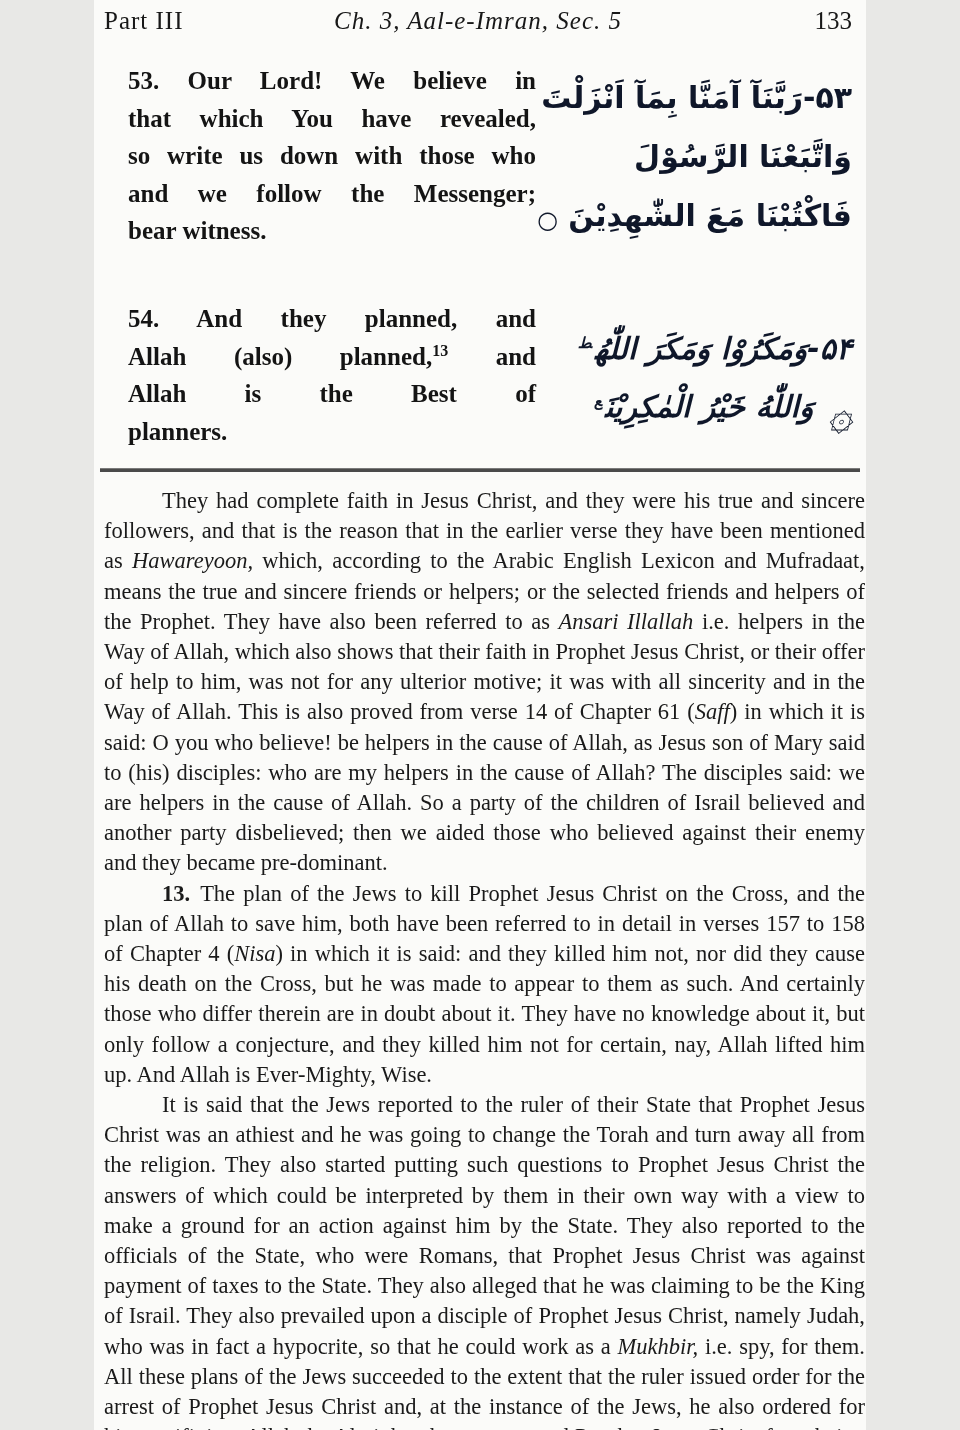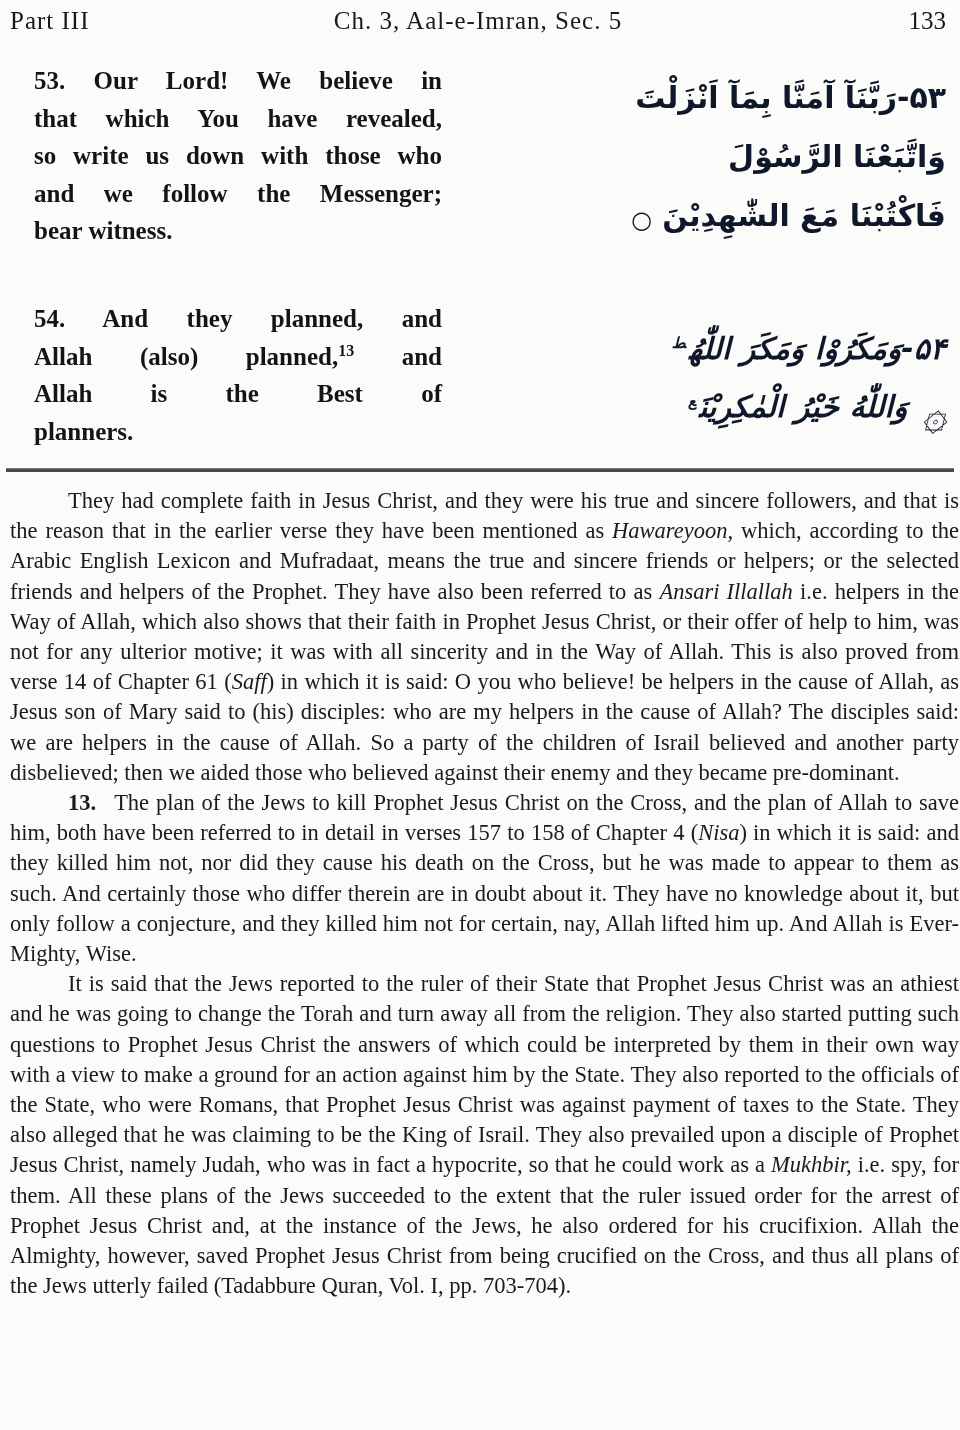--- a/index.html
+++ b/index.html
@@ -2,39 +2,39 @@
 <html><head>
 <meta charset="utf-8">
 <style>
   html, body { margin: 0; padding: 0; }
   body {
     background: #e8e8e6;
     font-family: "Liberation Serif", serif;
   }
   .page {
     position: relative;
-    width: 960px;
+    width: 772px;
     height: 1430px;
     margin: 0 auto;
     background: #fbfbf9;
     color: #181818;
     overflow: hidden;
   }
 
   
   .header {
     position: absolute;
     top: 6px; left: 10px; right: 14px;
     height: 34px;
     font-size: 25px;
     line-height: 30px;
   }
   .header .h-left  { position: absolute; left: 0; top: 0; letter-spacing: 1px; }
   .header .h-center{ position: absolute; left: 50%; top: 0; transform: translateX(-50%);
-                     white-space: nowrap; letter-spacing: 1px; }
+                     font-style: italic; white-space: nowrap; letter-spacing: 1px; }
   .header .h-right { position: absolute; right: 0; top: 0; }
 
   
   .verse-en {
     position: absolute;
     left: 10px;
     width: 432px;
     font-weight: bold;
     font-size: 25px;
     line-height: 37.5px;
@@ -102,21 +102,21 @@
     top: 486px; left: 10px; right: 1px;
     font-size: 22.5px;
     line-height: 30.2px;
     text-align: justify;
     color: #1a1a1a;
   }
   .commentary p { margin: 0; text-indent: 58px; }
   .commentary .it { font-style: italic; }
   .fn-num {
     font-weight: bold;
-    margin-right: 18px;
+    margin-right: 10px;
   }
 </style>
 </head>
 <body>
 
 <div class="page">
 
   <div class="header">
     <span class="h-left">Part III</span>
     <span class="h-center">Ch. 3, Aal-e-Imran, Sec. 5</span>

